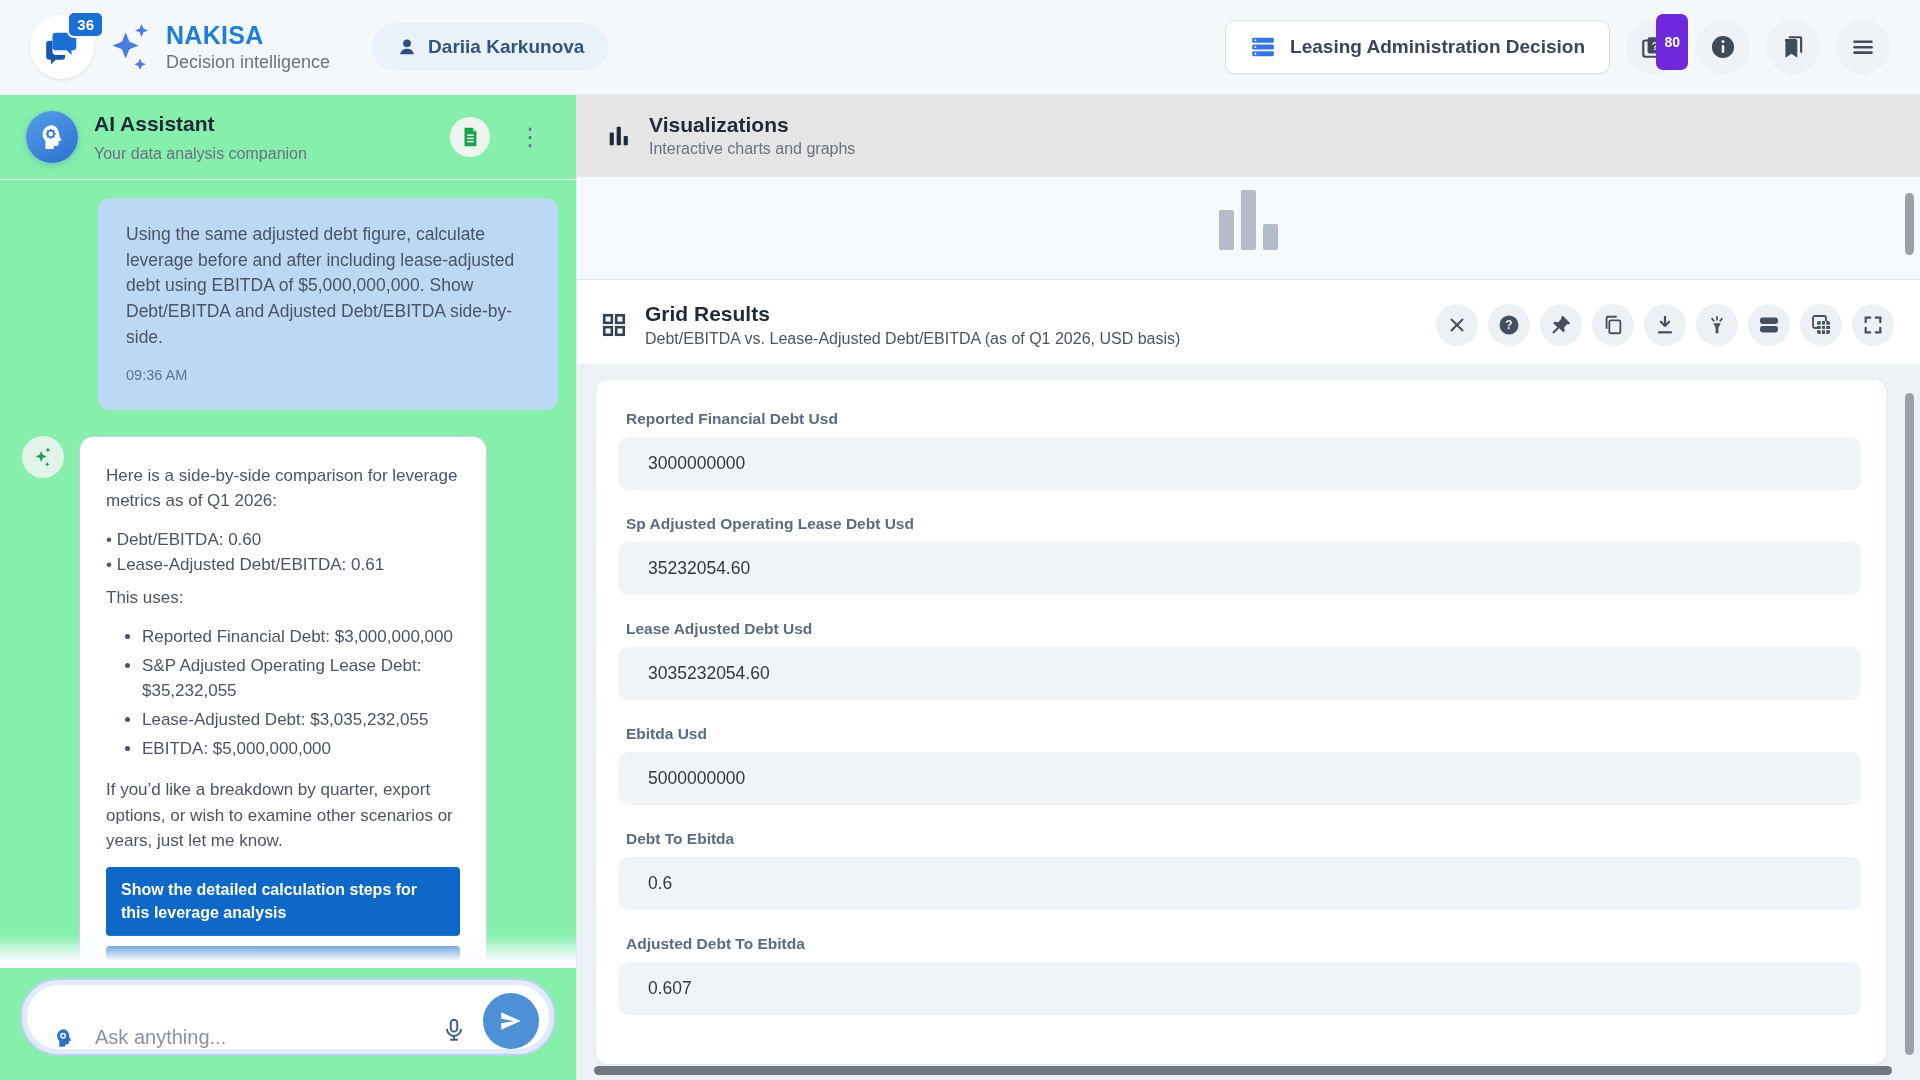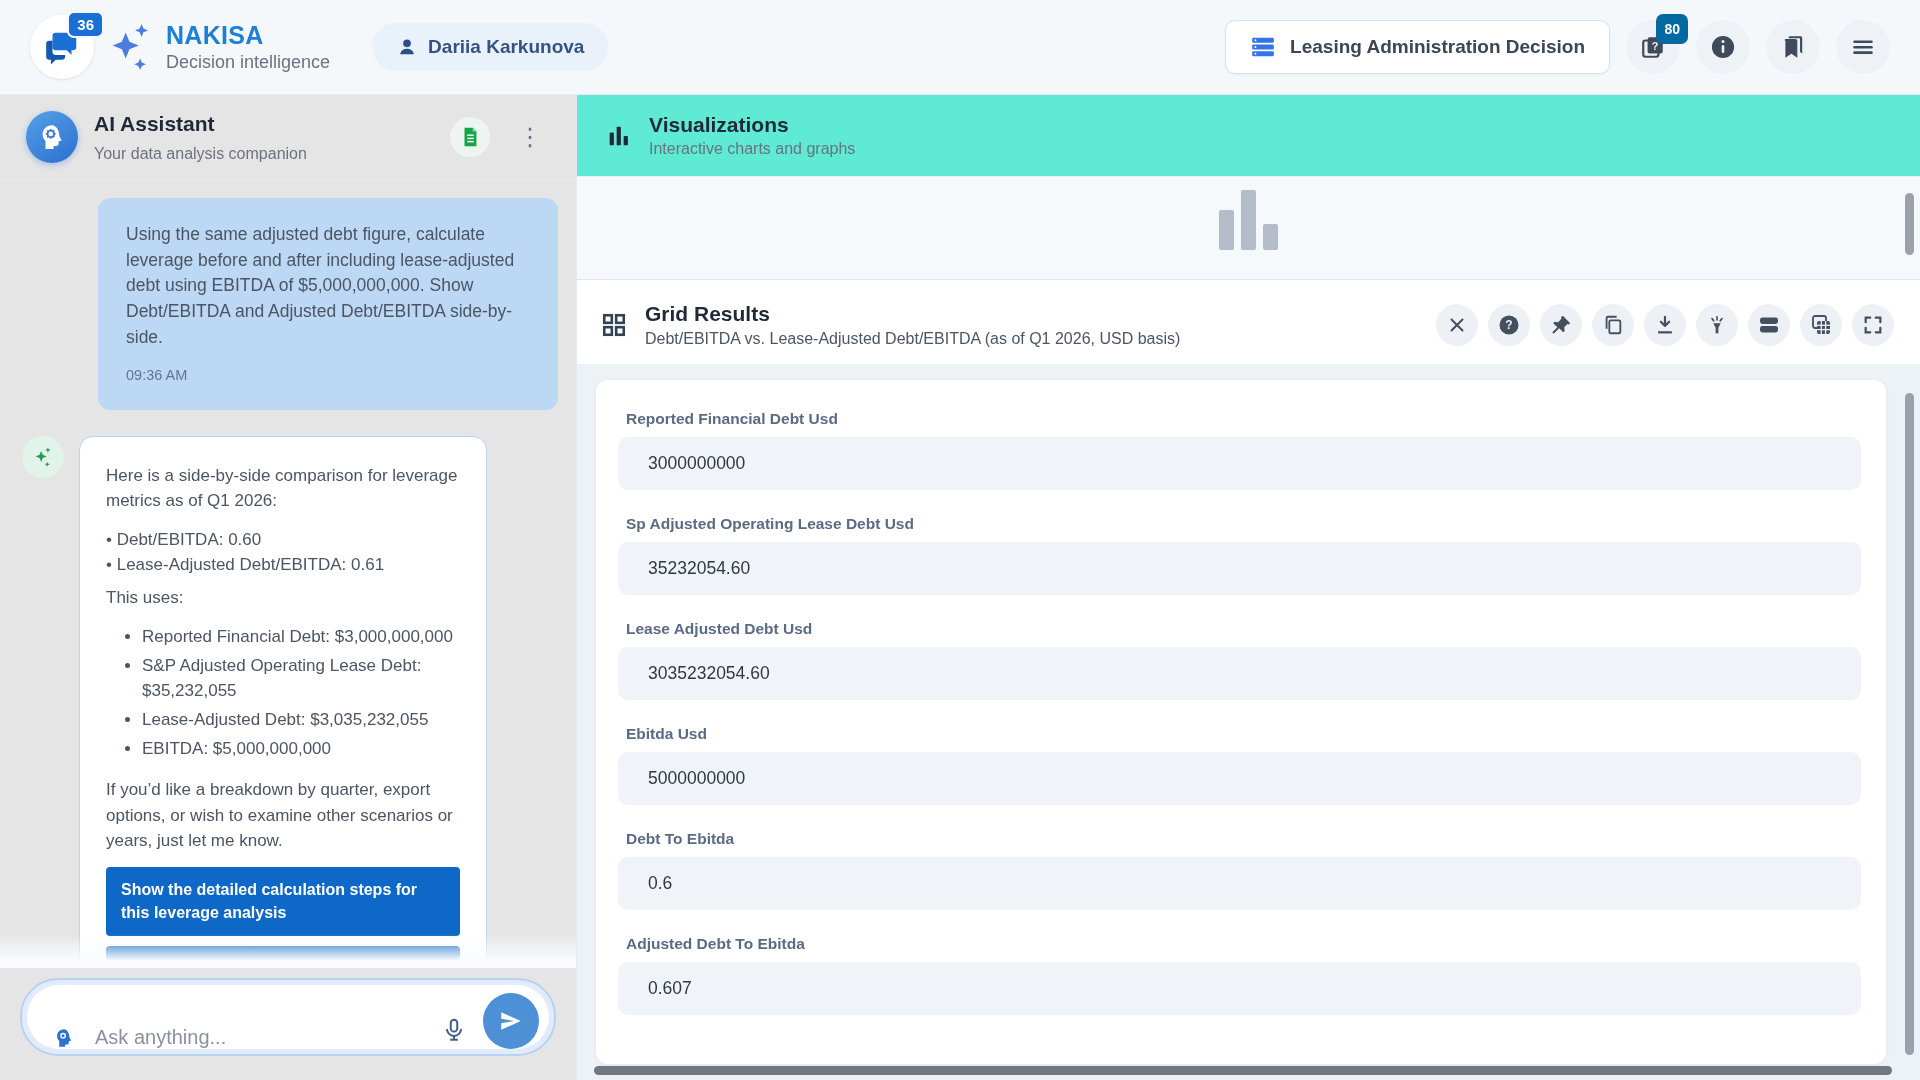--- a/index.html
+++ b/index.html
@@ -12,26 +12,26 @@
   .logo-badge { position:absolute; top:-4px; right:-10px; background:#1a6fd4; color:#fff; font-size:15px; font-weight:700; padding:3px 8px; border-radius:7px; border:2px solid #f4f8fb; }
   .sparkles { width:44px; height:52px; }
   .brand-text .brand-name { color:#1d7fd8; font-size:25px; font-weight:700; letter-spacing:.3px; }
   .brand-text .brand-sub { color:#6b7280; font-size:18px; margin-top:2px; }
   .user-chip { display:flex; align-items:center; gap:10px; background:#e9f1fa; border-radius:26px; padding:13px 24px; margin-left:42px; cursor:pointer; }
   .user-chip .name { color:#35537f; font-size:19px; font-weight:600; }
   .topbar-right { margin-left:auto; display:flex; align-items:center; gap:16px; }
   .dataset-btn { display:flex; align-items:center; gap:14px; background:#fff; border:1px solid #d8e0ea; border-radius:10px; padding:13px 24px; box-shadow:0 1px 2px rgba(30,60,100,.06); cursor:pointer; }
   .dataset-btn .lbl { color:#3b4656; font-size:19px; font-weight:700; }
   .circle-btn { position:relative; width:54px; height:54px; border-radius:50%; background:#eef2f6; display:flex; align-items:center; justify-content:center; cursor:pointer; }
-  .circle-btn .badge-purple { position:absolute; top:-6px; right:-8px; background:#0369a1; color:#fff; font-size:14px; font-weight:700; padding:7px 8px; border-radius:7px;margin-left:32px; }
+  .circle-btn .badge-purple { position:absolute; top:-6px; right:-8px; background:#6d28d9; color:#fff; font-size:14px; font-weight:700; padding:20px 8px; border-radius:7px;margin-left:32px; }
 
   
   .main { display:flex; height:985px; }
-  .chat-panel { width:577px; background:#e5e5e5; border-right:1px solid #e3e9f0; display:flex; flex-direction:column; }
-  .right-panel { flex:1; position:relative; background:#5eead4; display:flex; flex-direction:column; }
+  .chat-panel { width:577px; background:#86efac; border-right:1px solid #e3e9f0; display:flex; flex-direction:column; }
+  .right-panel { flex:1; position:relative; background:#e5e5e5; display:flex; flex-direction:column; }
 
   
   .chat-header { display:flex; align-items:center; padding:16px 26px; border-bottom:1px solid #e8edf2; }
   .ai-avatar { width:52px; height:52px; border-radius:50%; background:linear-gradient(145deg,#55a0e8,#2b6fd0); display:flex; align-items:center; justify-content:center; box-shadow:0 2px 6px rgba(43,111,208,.35); }
   .chat-header-texts { margin-left:16px; }
   .chat-title { color:#1f2937; font-size:21px; font-weight:700; }
   .chat-sub { color:#6b7280; font-size:16px; margin-top:9px; }
   .chat-header-actions { margin-left:auto; display:flex; align-items:center; gap:20px; }
   .file-btn { width:40px; height:40px; border-radius:50%; background:#eef4f0; display:flex; align-items:center; justify-content:center; cursor:pointer; }
   .kebab { color:#64748b; font-size:24px; line-height:14px; letter-spacing:0; cursor:pointer; padding:4px 8px; }

